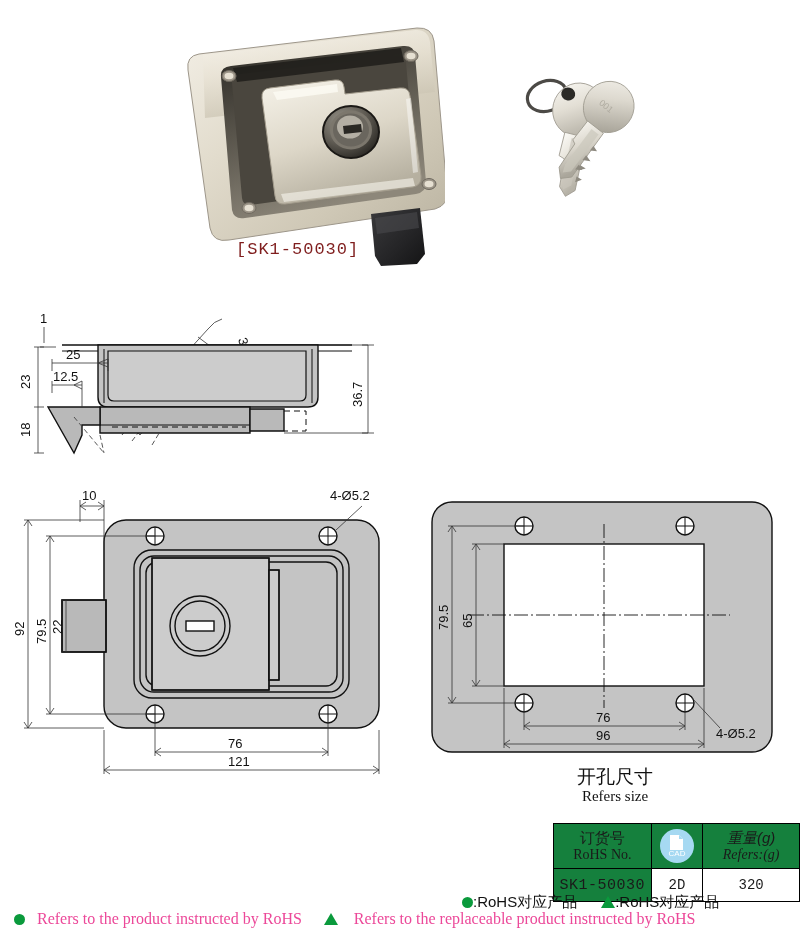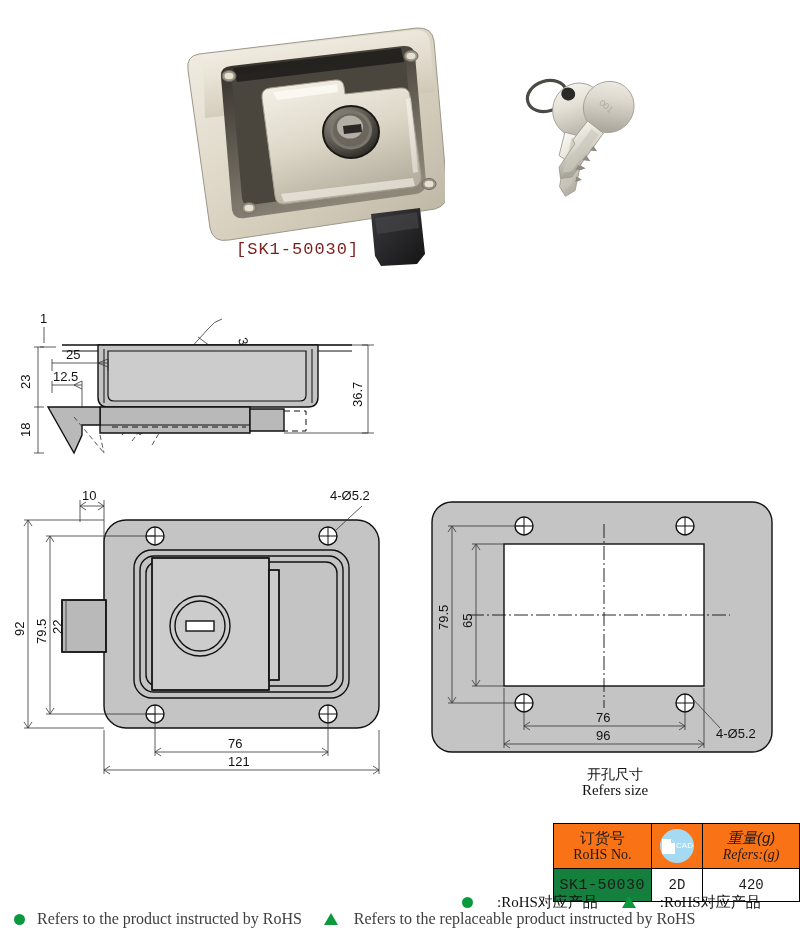--- a/index.html
+++ b/index.html
@@ -17,38 +17,38 @@
   .gfill{fill:#c4c4c4;stroke:#111;stroke-width:1.4;}
   .gfill2{fill:#b9b9b9;stroke:#111;stroke-width:1.4;}
   .gfill3{fill:#cccccc;stroke:#111;stroke-width:1.2;}
   .wfill{fill:#ffffff;stroke:#111;stroke-width:1.4;}
   .nofill{fill:none;stroke:#111;stroke-width:1.4;}
 
   
   .partlabel{font-family:"Liberation Mono",monospace;font-size:17px;letter-spacing:1px;color:#7f1d1d;}
 
   
-  .capcn{font-family:"Liberation Sans",sans-serif;font-size:14px;color:#111;text-align:center;line-height:1.15;}
+  .capcn{font-family:"Liberation Sans",sans-serif;font-size:19px;color:#111;text-align:center;line-height:1.15;}
   .capen{font-family:"Liberation Serif",serif;font-size:15px;color:#111;text-align:center;line-height:1.15;}
 
   
   table.spec{border-collapse:collapse;}
   table.spec td{border:1.5px solid #000;text-align:center;vertical-align:middle;}
-  .hdr{background:#f97316;}
+  .hdr{background:#15803d;}
   .hdr .cn{font-family:"Liberation Sans",sans-serif;font-size:15px;line-height:1.1;}
   .hdr .en{font-family:"Liberation Serif",serif;font-size:14px;line-height:1.1;}
   .itemcell{background:#15803d;font-family:"Liberation Mono",monospace;font-size:15px;letter-spacing:0.5px;}
   .valcell{background:#fff;font-family:"Liberation Mono",monospace;font-size:14px;margin-left:28px;}
   .cadwrap{width:34px;height:34px;border-radius:50%;background:#a6d9f2;display:flex;
-           flex-direction:row;align-items:center;justify-content:center;margin:0 auto;}
+           flex-direction:column;align-items:center;justify-content:center;margin:0 auto;}
   .cadtxt{font-family:"Liberation Sans",sans-serif;font-size:8px;color:#fff;line-height:1;margin-top:-1px;}
 
   
-  .rohs-cn{font-family:Liberation Serif, serif;font-size:15px;color:#111;white-space:nowrap;padding-left:24px;}
-  .rohs-en{font-family:"Liberation Serif",serif;font-size:16px;color:#404040;white-space:nowrap;}
+  .rohs-cn{font-family:Liberation Sans, sans-serif;font-size:15px;color:#111;white-space:nowrap;}
+  .rohs-en{font-family:"Liberation Serif",serif;font-size:16px;color:#ec4899;white-space:nowrap;}
   .gdot{display:inline-block;width:11px;height:11px;border-radius:50%;background:#0a9a3c;vertical-align:-1px;}
   .gtri{display:inline-block;width:0;height:0;border-left:7px solid transparent;border-right:7px solid transparent;
         border-bottom:12px solid #0a9a3c;vertical-align:-1px;}
 </style>
 </head>
 <body>
 
 <div class="abs" style="left:185px;top:22px;">
 <svg width="260" height="245" viewBox="0 0 260 245">
   <defs>
@@ -343,21 +343,21 @@
         </div>
       </td>
       <td class="hdr" style="width:120px;font-style:italic;">
         <div class="cn">重量(g)</div>
         <div class="en">Refers:(g)</div>
       </td>
     </tr>
     <tr>
       <td class="itemcell" style="height:30px;">SK1-50030</td>
       <td class="valcell">2D</td>
-      <td class="valcell">420</td>
+      <td class="valcell">320</td>
     </tr>
   </tbody>
     </table>
 </div>
 
 <div class="abs" style="left:462px;top:893px;">
   <span class="gdot"></span><span class="rohs-cn">:RoHS对应产品</span>
   <span style="display:inline-block;width:16px;"></span>
   <span class="gtri"></span><span class="rohs-cn">:RoHS对应产品</span>
 </div>

